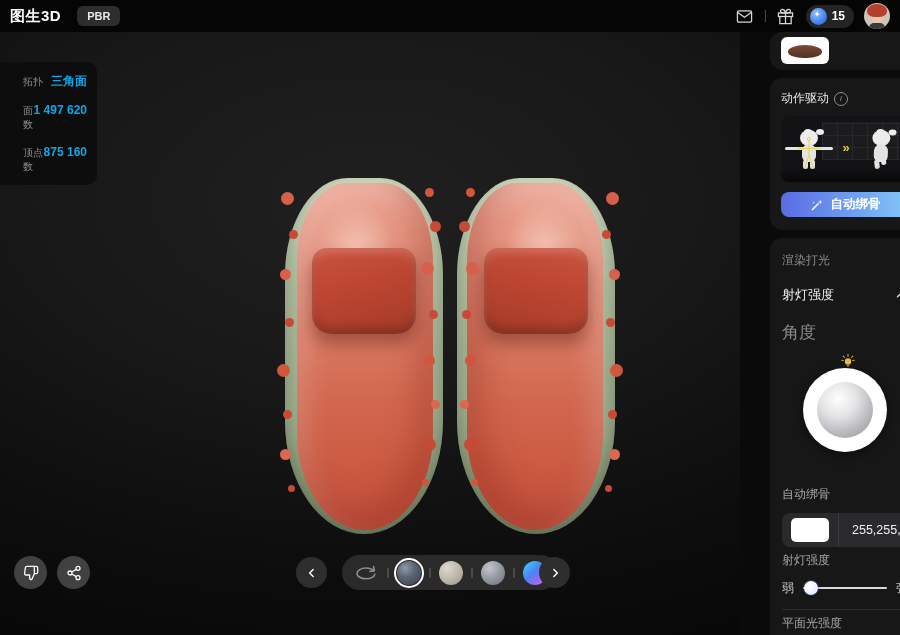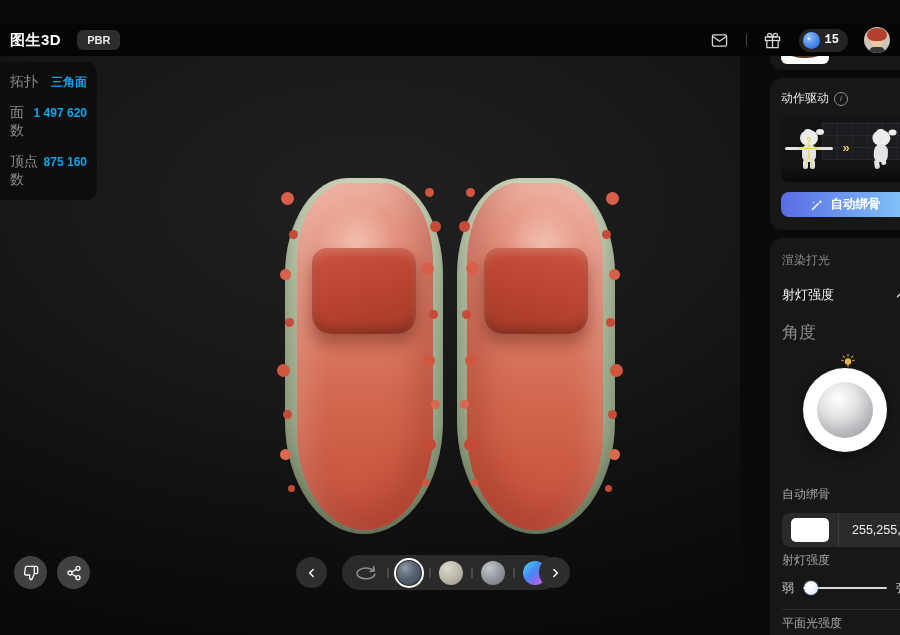--- a/index.html
+++ b/index.html
@@ -1,25 +1,25 @@
 <!DOCTYPE html>
 <html><head>
 <meta charset="utf-8">
 <style>
   html,body{margin:0;padding:0;background:#000;}
   .app{position:relative;width:900px;height:635px;overflow:hidden;background:#0a0a0a;
        font-family:"Liberation Sans","DejaVu Sans",sans-serif;-webkit-font-smoothing:antialiased;}
 
   
   .topbar{position:absolute;left:0;top:0;width:900px;height:32px;display:flex;align-items:center;
-          padding:0 10px;box-sizing:border-box;background:#050505;z-index:30;margin-top:24px;}
+          padding:0 10px;box-sizing:border-box;background:#050505;z-index:30;}
   .app-title{font-size:15px;font-weight:bold;color:#fff;letter-spacing:.5px;}
   .pbr-badge{margin-left:16px;background:#2d2d2d;color:#e9e9e9;font-size:11px;font-weight:bold;
              padding:4px 10px;border-radius:6px;}
-  .topbar-right{margin-left:auto;display:flex;align-items:center;gap:16px;font-family:Liberation Mono, monospace;}
+  .topbar-right{margin-left:auto;display:flex;align-items:center;gap:10px;}
   .icon-btn{display:flex;align-items:center;justify-content:center;width:20px;height:20px;cursor:pointer;}
   .tb-divider{width:1px;height:12px;background:#4a4a4a;}
   .credits-pill{display:flex;align-items:center;gap:5px;background:#242424;border-radius:13px;
                 padding:3px 9px 3px 4px;cursor:pointer;}
   .coin{width:17px;height:17px;border-radius:50%;position:relative;
         background:radial-gradient(circle at 35% 30%,#8cc0fa,#3c77e8 70%,#2c5ecc);}
   .coin::after{content:"✦";position:absolute;color:#fff;font-size:8px;left:4px;top:2px;}
   .credits-count{color:#fff;font-size:12px;font-weight:bold;}
   .avatar{width:26px;height:26px;border-radius:50%;overflow:hidden;background:#cfc4b8;position:relative;cursor:pointer;}
   .avatar .hair{position:absolute;top:1px;left:3px;right:3px;height:13px;border-radius:50% 50% 42% 42%;background:#b5402f;}
@@ -51,21 +51,21 @@
         box-shadow:6px 36px 0 -2px #c64a36,-2px 76px 0 -1px #d8604a,2px 124px 0 -2px #c64a36,
         -4px 172px 0 0 #d0563e,0 216px 0 -2px #c64a36,-2px 256px 0 -1px #da6850,4px 290px 0 -3px #c64a36,
         142px -6px 0 -2px #d0563e,148px 28px 0 -1px #c64a36,140px 70px 0 0 #d8604a,146px 116px 0 -2px #c64a36,
         142px 162px 0 -1px #d0563e,148px 206px 0 -2px #da6850,142px 246px 0 0 #c64a36,138px 284px 0 -3px #d0563e;}
 
   
   .stats{position:absolute;left:0;top:62px;width:97px;box-sizing:border-box;
          background:rgba(13,13,13,.94);border-radius:0 10px 10px 0;padding:11px 10px;z-index:10;}
   .stat-row{display:flex;justify-content:space-between;align-items:baseline;margin-bottom:13px;}
   .stat-row:last-child{margin-bottom:0;}
-  .stat-label{font-size:14px;color:#8b8b8b;}
+  .stat-label{font-size:10px;color:#8b8b8b;margin-left:13px;}
   .stat-value{font-size:12px;font-weight:bold;color:#0ea5e9;white-space:nowrap;}
 
   
   .fab{position:absolute;width:33px;height:33px;border-radius:50%;background:#414141;display:flex;
        align-items:center;justify-content:center;cursor:pointer;z-index:10;}
   .fab-dislike{left:14px;top:556px;} .fab-share{left:57px;top:556px;}
   .nav-circle{position:absolute;width:31px;height:31px;border-radius:50%;background:#2e2e2e;display:flex;
        align-items:center;justify-content:center;cursor:pointer;z-index:10;}
   .nav-left{left:296px;top:557px;} .nav-right{left:539px;top:557px;}
   .mat-pill{position:absolute;left:342px;top:555px;height:35px;border-radius:18px;background:#2a2a2a;

